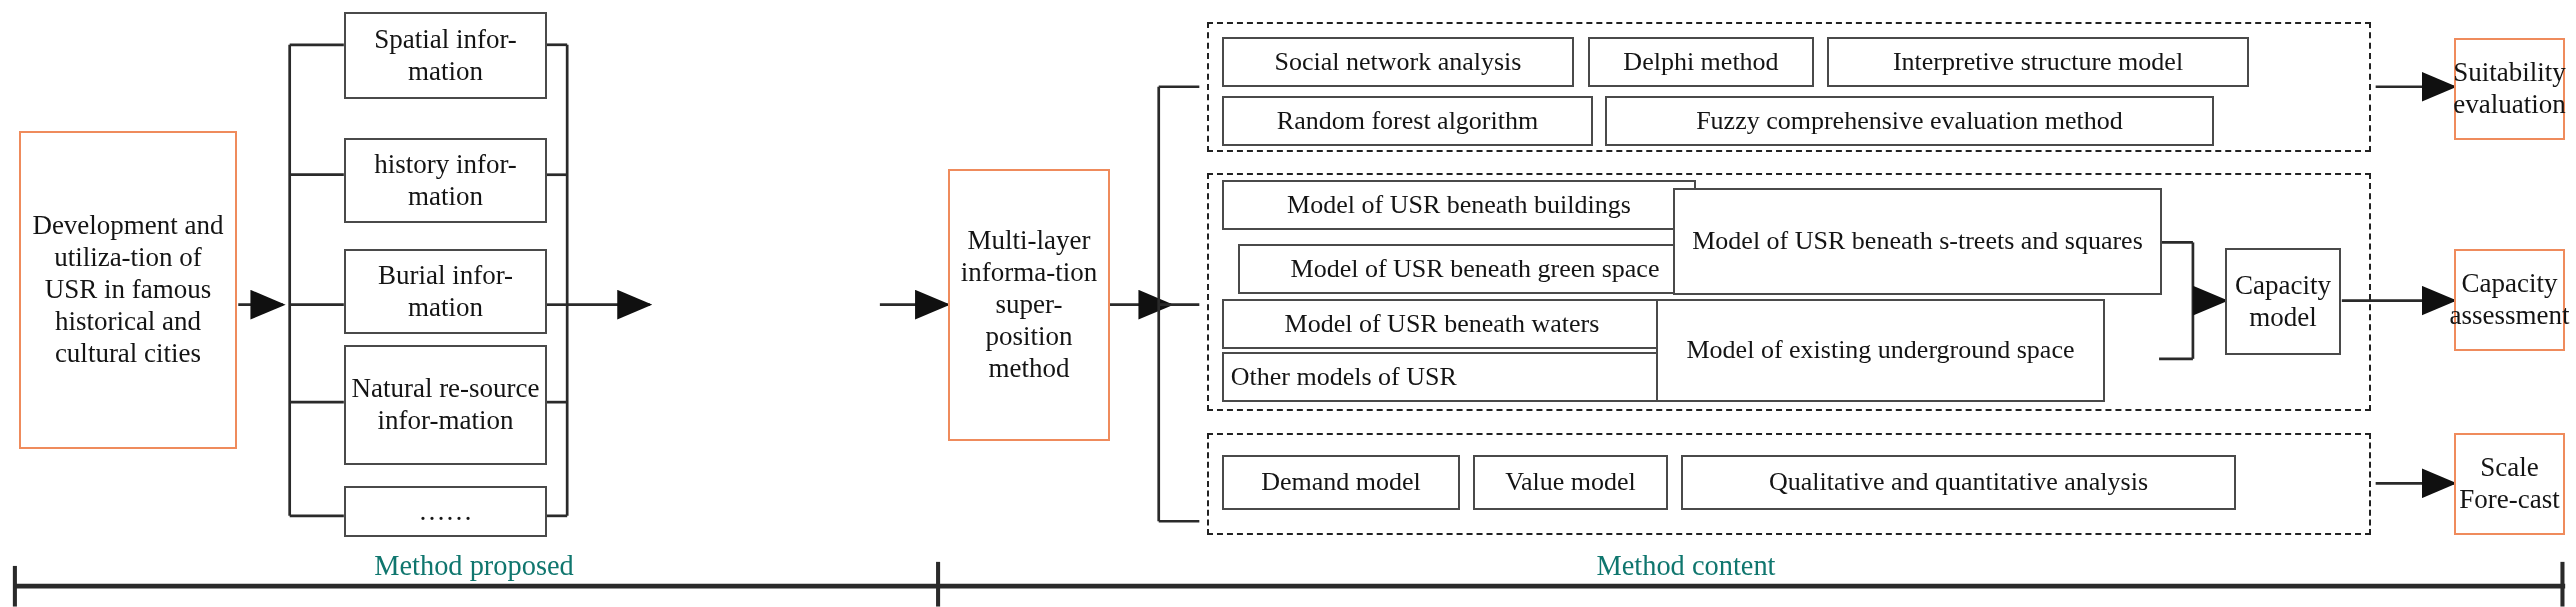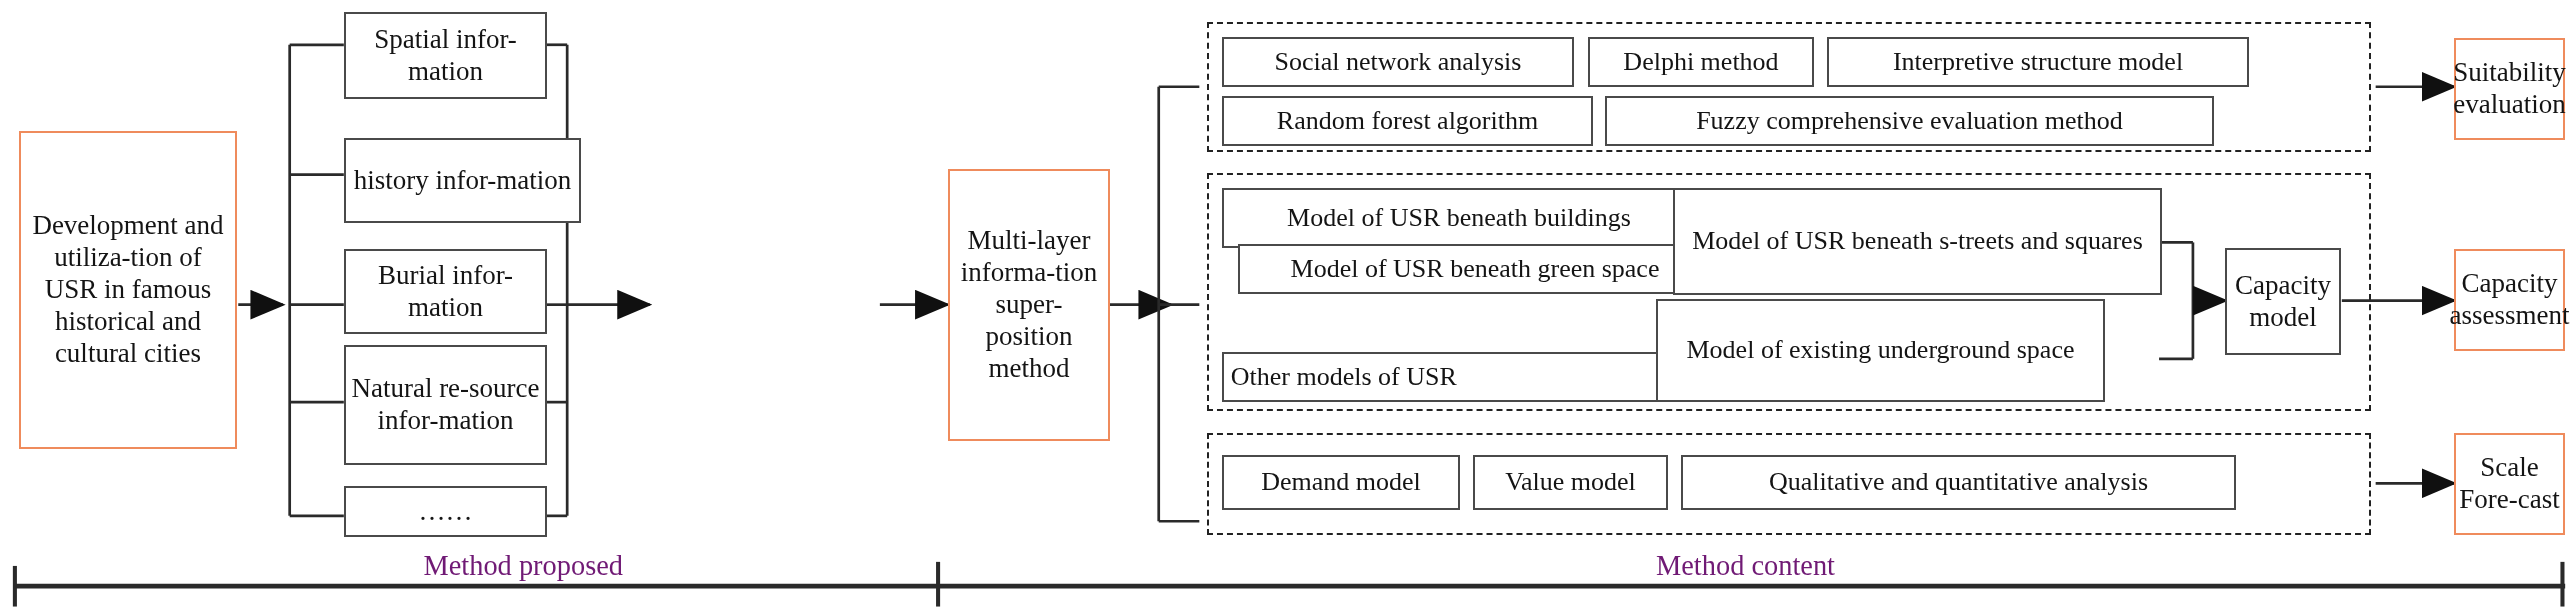--- a/index.html
+++ b/index.html
@@ -4,21 +4,21 @@
 <style>
   html,body{margin:0;padding:0;background:#ffffff;}
   body{font-family:"Liberation Serif", serif;}
   #root{position:relative;width:2576px;height:608px;background:#fff;overflow:hidden;}
   svg.wires{position:absolute;left:0;top:0;width:2576px;height:608px;pointer-events:none;}
   .node{position:absolute;box-sizing:border-box;display:flex;align-items:center;justify-content:center;
         text-align:center;background:#ffffff;line-height:1.18;color:#141414;}
   .solid{border:2px solid #4a4a4a;}
   .orange{border:2.7px solid #ef8b5c;}
   .dashgroup{position:absolute;box-sizing:border-box;border:2.7px dashed #222;background:transparent;}
-  .lbl{position:absolute;color:#701a75;text-align:right;}
+  .lbl{position:absolute;color:#0f766e;text-align:center;}
   .f38{font-size:26px;}
   .f40{font-size:27px;}
   .f42{font-size:28.4px;}
 </style>
 </head>
 <body>
 
 <div id="root">
 
   <svg class="wires" viewBox="0 0 3806 898">
@@ -69,38 +69,39 @@
       <line x1="20" y1="866" x2="3790" y2="866" stroke-width="7"></line>
       <line x1="22" y1="836" x2="22" y2="896" stroke-width="6"></line>
       <line x1="1386" y1="830" x2="1386" y2="896" stroke-width="6"></line>
       <line x1="3786" y1="830" x2="3786" y2="896" stroke-width="6"></line>
     </g>
   </svg>
 
   <div class="node orange f40" style="left:19px;top:131px;width:218px;height:318px;padding:2.7px 5.4px;">Development and utiliza-tion of USR in famous historical and cultural cities</div>
 
   <div class="node solid f40" style="left:344px;top:12.2px;width:203px;height:87px;">Spatial infor-mation</div>
-  <div class="node solid f40" style="left:344px;top:138px;width:237px;height:85px;">history infor-mation</div>
+  <div class="node solid f40" style="left:344px;top:138px;width:203px;height:85px;">history infor-mation</div>
   <div class="node solid f40" style="left:344px;top:249px;width:203px;height:85px;">Burial infor-mation</div>
   <div class="node solid f40" style="left:344px;top:345px;width:203px;height:120px;">Natural re-source infor-mation</div>
   <div class="node solid f40" style="left:344px;top:486px;width:203px;height:51px;">……</div>
 
 
   <div class="node orange f40" style="left:948px;top:169px;width:162px;height:272px;padding:2.7px 4.1px;">Multi-layer informa-tion super-position method</div>
 
   <div class="dashgroup" style="left:1207px;top:21.7px;width:1164px;height:130px;"></div>
   <div class="node solid f38" style="left:1222px;top:37px;width:352px;height:50px;">Social network analysis</div>
   <div class="node solid f38" style="left:1588px;top:37px;width:226px;height:50px;">Delphi method</div>
   <div class="node solid f38" style="left:1827px;top:37px;width:422px;height:50px;">Interpretive structure model</div>
   <div class="node solid f38" style="left:1222px;top:96px;width:371px;height:50px;">Random forest algorithm</div>
   <div class="node solid f38" style="left:1605px;top:96px;width:609px;height:50px;">Fuzzy comprehensive evaluation method</div>
 
   <div class="dashgroup" style="left:1207px;top:173px;width:1164px;height:238px;"></div>
-  <div class="node solid f38" style="left:1222px;top:188px;width:474px;height:60px;text-align:right;">Model of USR beneath buildings</div>
+  <div class="node solid f38" style="left:1222px;top:180px;width:474px;height:50px;text-align:right;">Model of USR beneath buildings</div>
   <div class="node solid f38" style="left:1222px;top:244px;width:474px;height:50px;margin-left:16px;">Model of USR beneath green space</div>
+  <div class="node solid f38" style="left:1222px;top:299px;width:440px;height:50px;">Model of USR beneath waters</div>
   <div class="node solid f38" style="left:1222px;top:352px;width:440px;height:50px;justify-content:flex-start;padding-left:6.8px;">Other models of USR</div>
   <div class="node solid f38" style="left:1673px;top:188px;width:489px;height:107px;">Model of USR beneath s-treets and squares</div>
   <div class="node solid f38" style="left:1656px;top:299px;width:449px;height:103px;">Model of existing underground space</div>
   <div class="node solid f40" style="left:2225px;top:248px;width:116px;height:107px;">Capacity model</div>
 
   <div class="dashgroup" style="left:1207px;top:433px;width:1164px;height:102px;"></div>
   <div class="node solid f38" style="left:1222px;top:455px;width:238px;height:55px;">Demand model</div>
   <div class="node solid f38" style="left:1473px;top:455px;width:195px;height:55px;">Value model</div>
   <div class="node solid f38" style="left:1681px;top:455px;width:555px;height:55px;">Qualitative and quantitative analysis</div>
 

